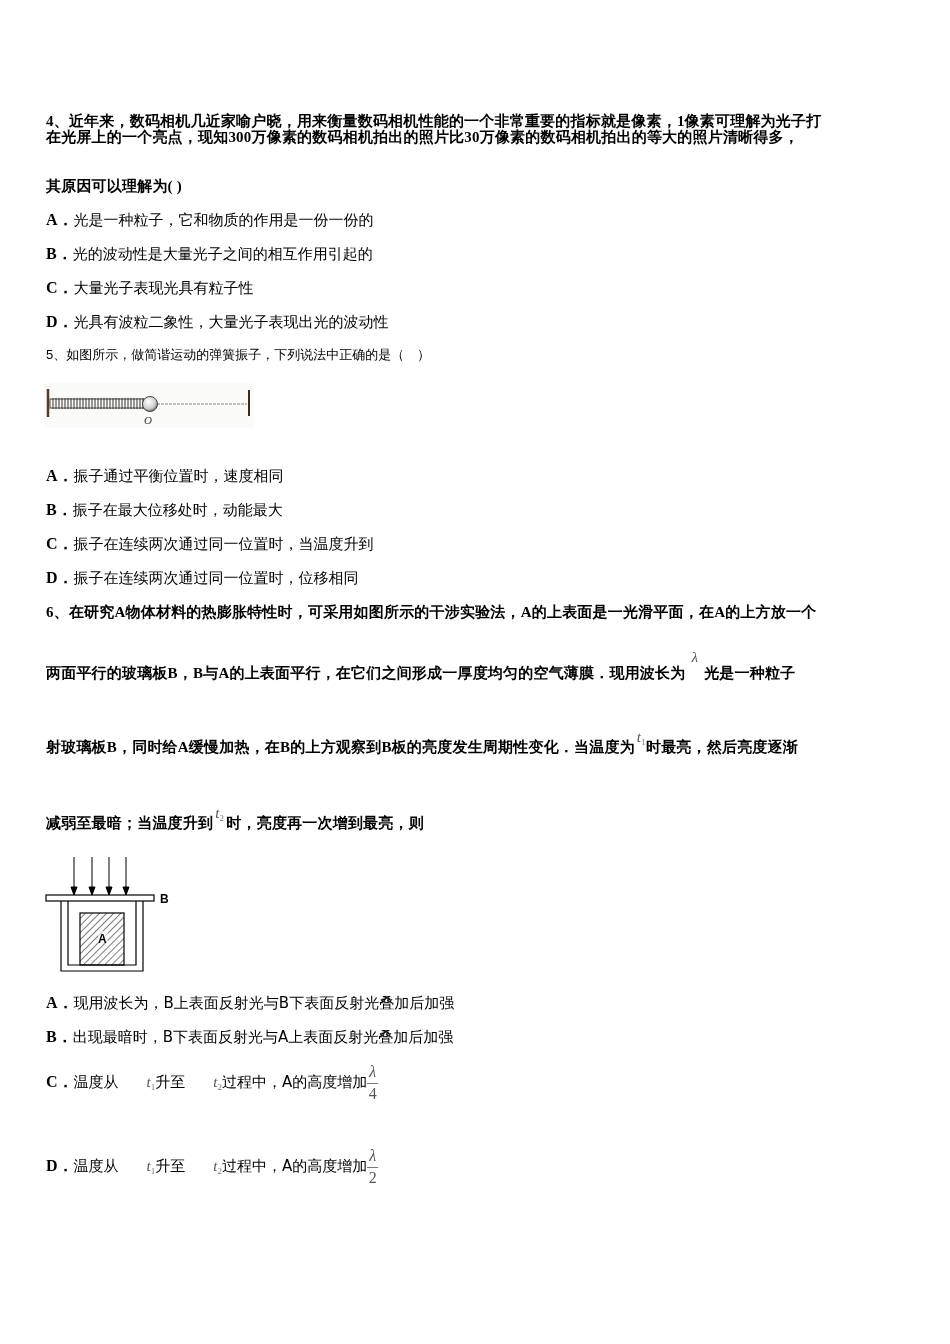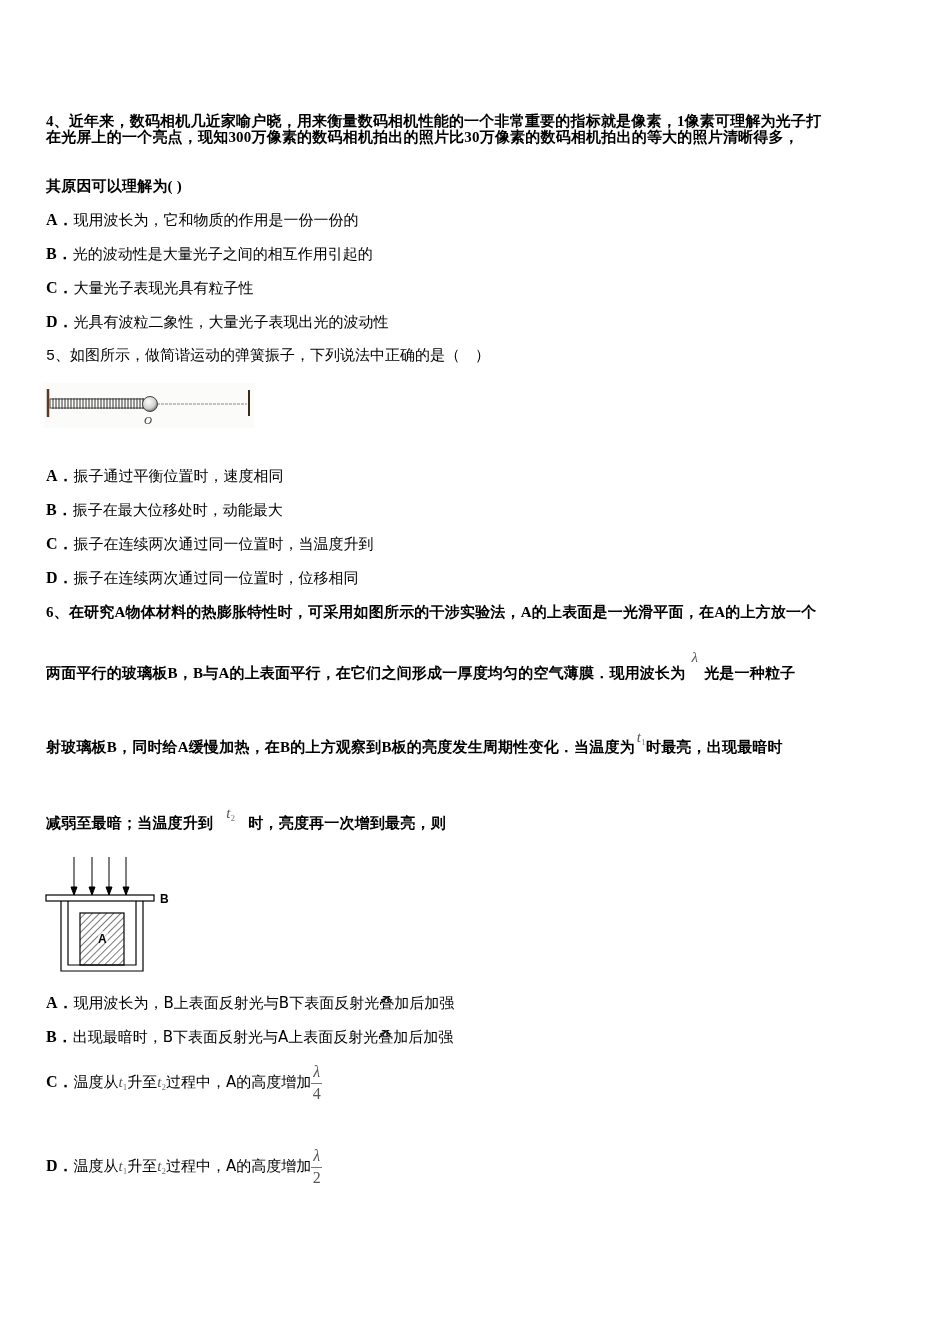--- a/index.html
+++ b/index.html
@@ -5,36 +5,36 @@
   html, body { margin: 0; padding: 0; background: #ffffff; }
   body {
     width: 950px; height: 1344px; position: relative; overflow: hidden;
     font-family: "DejaVu Serif", "Liberation Serif", serif;
     color: #000;
   }
   .abs { position: absolute; white-space: nowrap; }
   .stem { font-size: 15px; font-weight: bold; font-family: "Liberation Serif", "DejaVu Serif", serif; letter-spacing: 0.2px; }
   .opt { font-size: 15px; font-family: "DejaVu Sans", "Liberation Sans", sans-serif; }
   .opt .lbl { font-weight: bold; font-family: "Liberation Serif", serif; font-size: 16px; }
-  .q5stem { font-size: 15px; font-family: Liberation Mono, monospace; }
-  .math { font-family: "Liberation Serif", serif; font-style: italic; color: #555; font-weight: normal; }
+  .q5stem { font-size: 13px; font-family: Liberation Sans, sans-serif; }
+  .math { font-family: "Liberation Serif", serif; font-style: italic; color: #555; font-weight: normal; margin-left: 28px; }
   .sub { font-size: 9px; font-style: normal; color: #777; position: relative; top: 3px; }
   .frac { display: inline-block; vertical-align: middle; text-align: center; font-family: "Liberation Serif", serif; color: #555; }
   .frac .num { display: block; font-style: italic; font-size: 16px; border-bottom: 1px solid #777; padding: 0 2px; line-height: 22px; }
   .frac .den { display: block; font-size: 16px; line-height: 20px; }
 </style>
 </head>
 <body>
 
 <div class="abs stem" style="left:46px; top:101px;margin-top:11px;">4、近年来，数码相机几近家喻户晓，用来衡量数码相机性能的一个非常重要的指标就是像素，1像素可理解为光子打</div>
 <div class="abs stem" style="left:46px; top:128px;">在光屏上的一个亮点，现知300万像素的数码相机拍出的照片比30万像素的数码相机拍出的等大的照片清晰得多，</div>
 <div class="abs stem" style="left:46px; top:177px;">其原因可以理解为( )</div>
 
 <div class="abs opt" style="left:46px; top:210px;">
-  <span class="lbl">A．</span><span>现用波长为，它和物质的作用是一份一份的</span>
+  <span class="lbl">A．</span><span>光是一种粒子，它和物质的作用是一份一份的</span>
 </div>
 <div class="abs opt" style="left:46px; top:244px;">
   <span class="lbl">B．</span><span>光的波动性是大量光子之间的相互作用引起的</span>
 </div>
 <div class="abs opt" style="left:46px; top:278px;">
   <span class="lbl">C．</span><span>大量光子表现光具有粒子性</span>
 </div>
 <div class="abs opt" style="left:46px; top:312px;">
   <span class="lbl">D．</span><span>光具有波粒二象性，大量光子表现出光的波动性</span>
 </div>
@@ -104,24 +104,24 @@
 </div>
 <div class="abs opt" style="left:46px; top:568px;">
   <span class="lbl">D．</span><span>振子在连续两次通过同一位置时，位移相同</span>
 </div>
 
 <div class="abs stem" style="left:46px; top:603px;">6、在研究A物体材料的热膨胀特性时，可采用如图所示的干涉实验法，A的上表面是一光滑平面，在A的上方放一个</div>
 <div class="abs stem" style="left:46px; top:664px;">
   <span>两面平行的玻璃板B，B与A的上表面平行，在它们之间形成一厚度均匀的空气薄膜．现用波长为</span><span class="math" style="position:relative; top:-16px; font-size:15px; margin:0 6px;">λ</span><span>光是一种粒子</span>
 </div>
 <div class="abs stem" style="left:46px; top:738px;">
-  <span>射玻璃板B，同时给A缓慢加热，在B的上方观察到B板的亮度发生周期性变化．当温度为</span><span class="math" style="position:relative; top:-10px; font-size:15px; margin-left:2px;"><span>t</span><span class="sub">1</span></span><span>时最亮，出现最暗时</span>
+  <span>射玻璃板B，同时给A缓慢加热，在B的上方观察到B板的亮度发生周期性变化．当温度为</span><span class="math" style="position:relative; top:-10px; font-size:15px; margin-left:2px;"><span>t</span><span class="sub">1</span></span><span>时最亮，然后亮度逐渐</span>
 </div>
 <div class="abs stem" style="left:46px; top:814px;">
-  <span>减弱至最暗；当温度升到</span><span class="math" style="position:relative; top:-10px; font-size:15px; margin:0 13px;"><span>t</span><span class="sub">2</span></span><span>时，亮度再一次增到最亮，则</span>
+  <span>减弱至最暗；当温度升到</span><span class="math" style="position:relative; top:-10px; font-size:15px; margin:0 2px;"><span>t</span><span class="sub">2</span></span><span>时，亮度再一次增到最亮，则</span>
 </div>
 
 <div class="abs" style="left:44px; top:855px; width:140px; height:122px;">
   <svg width="140" height="122" viewBox="0 0 140 122">
     <defs>
       <pattern id="hatch" width="5" height="5" patternUnits="userSpaceOnUse" patternTransform="rotate(45)">
         <line x1="0" y1="0" x2="0" y2="5" stroke="#222" stroke-width="1.2"></line>
       </pattern>
     </defs>
 

